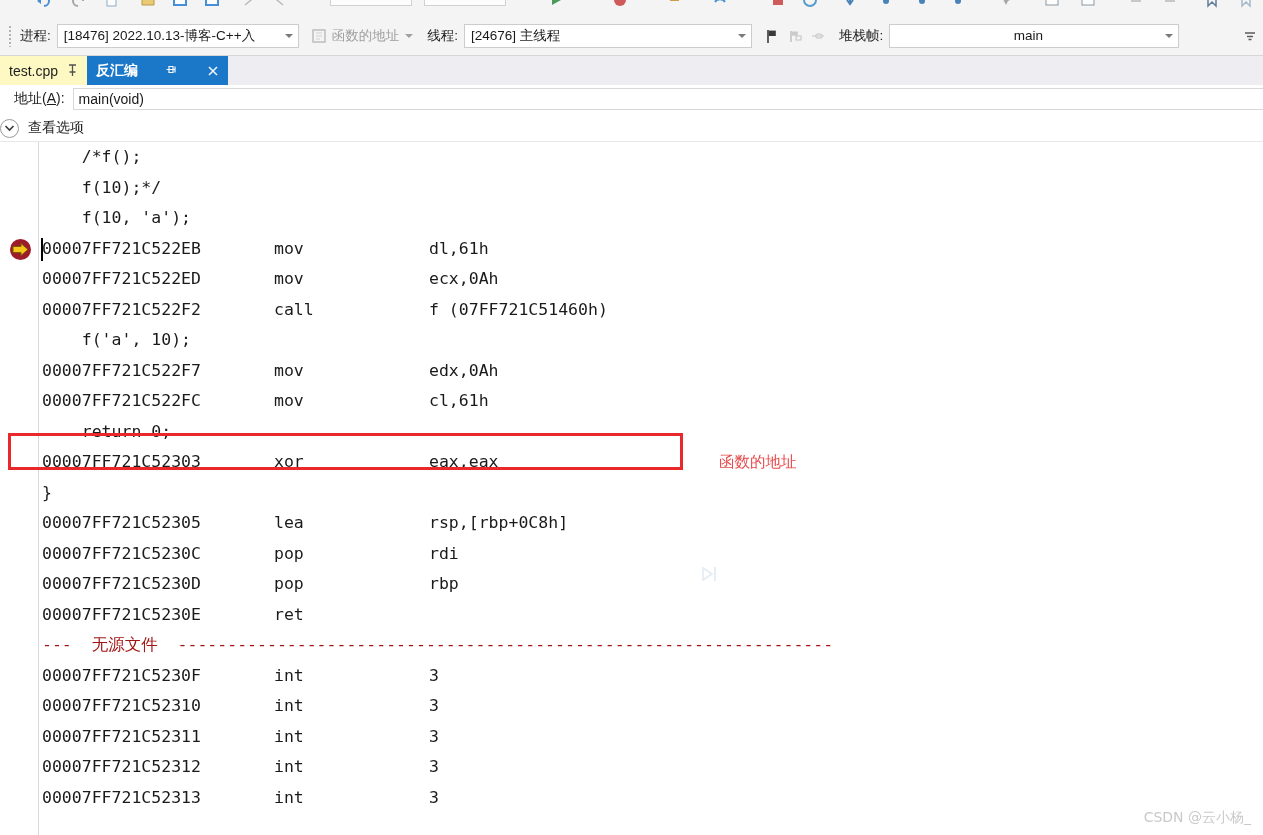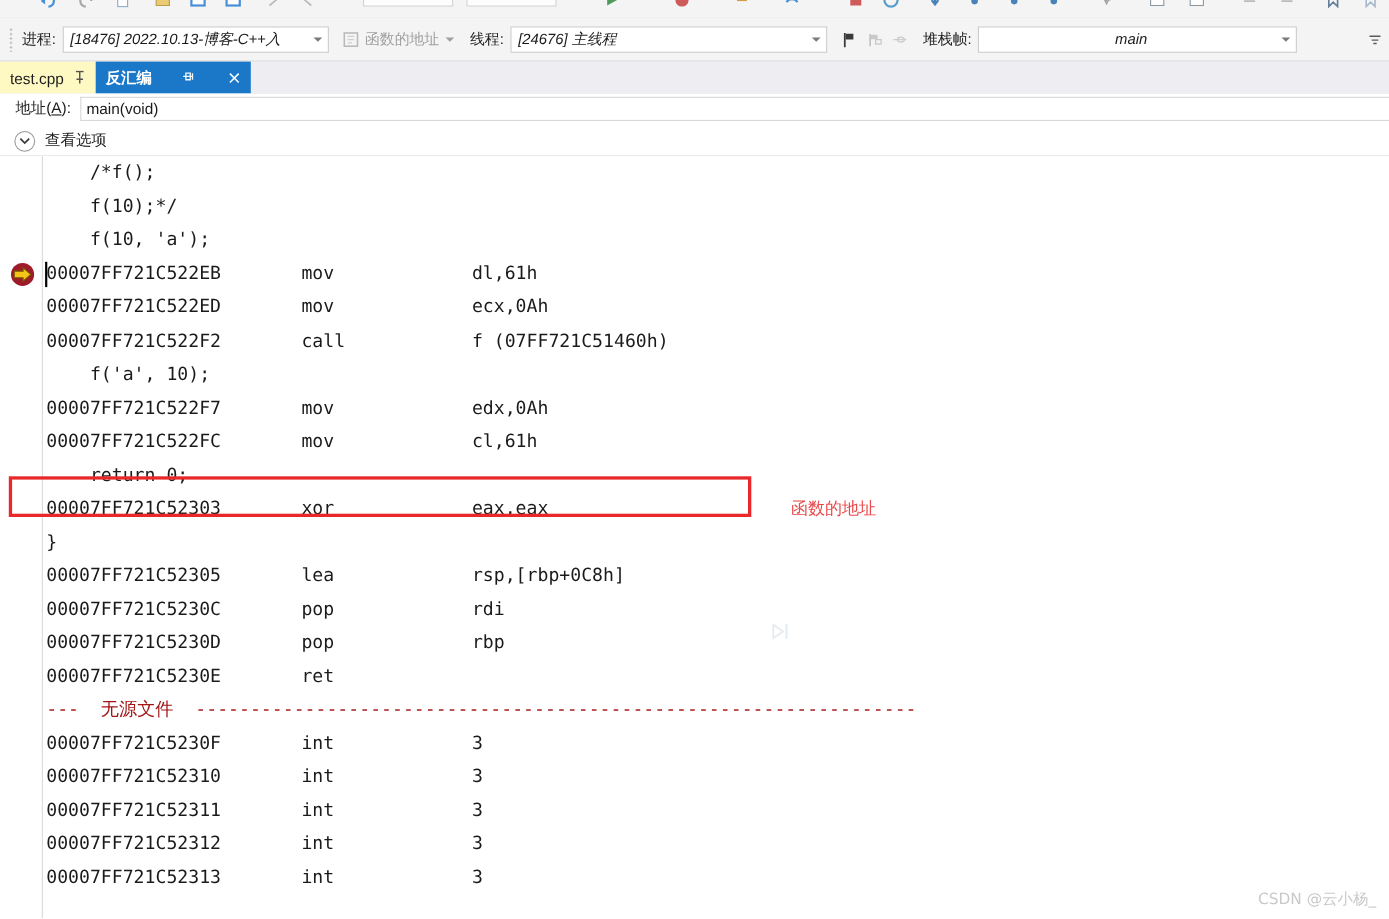--- a/index.html
+++ b/index.html
@@ -67,21 +67,20 @@
     border: 1px solid #ccc;
     display: flex;
     align-items: center;
     padding: 0 18px 0 6px;
     box-sizing: border-box;
     font-size: 13.5px;
     color: #1a1a1a;
     white-space: nowrap;
     overflow: hidden;
     flex: none;
-    font-style: italic;
   }
   .db-combo .caret {
     position: absolute;
     right: 5px; top: 50%;
     margin-top: -2px;
     width: 0; height: 0;
     border-left: 4px solid transparent;
     border-right: 4px solid transparent;
     border-top: 4px solid #7a7a7a;
   }
@@ -181,21 +180,20 @@
   }
 
   
   .viewopts {
     position: absolute;
     left: 0; top: 115px;
     width: 1263px; height: 27px;
     background: #ffffff;
     display: flex;
     align-items: center;
-    padding-left: 13px;
     box-sizing: border-box;
     border-bottom: 1px solid #e8e8e8;
   }
   .chev-circle {
     width: 17px; height: 17px;
     border: 1px solid #9a9a9a;
     border-radius: 50%;
     display: flex;
     align-items: center;
     justify-content: center;

